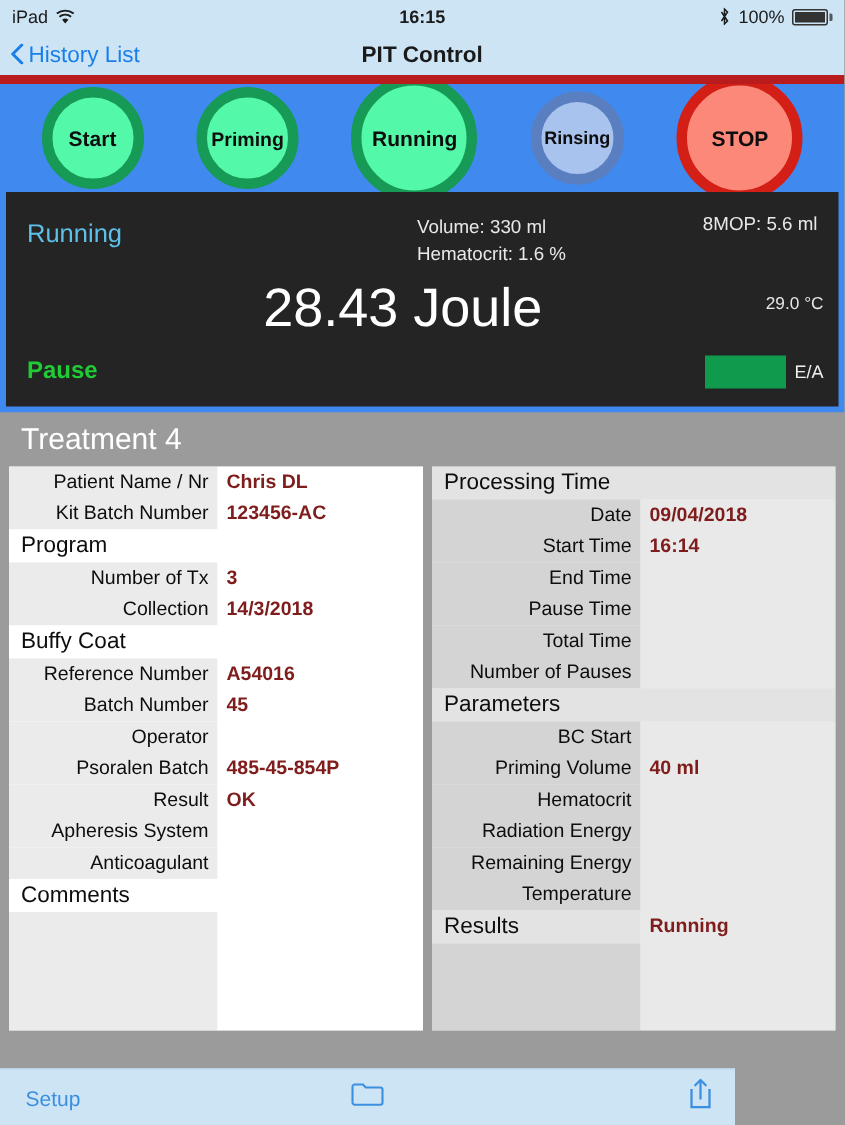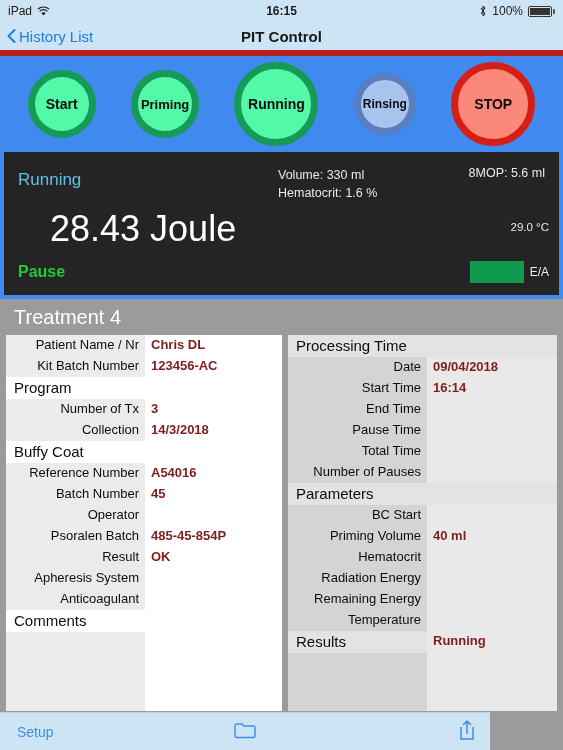--- a/index.html
+++ b/index.html
@@ -55,21 +55,21 @@
     width: 9px; height: 14px; display: block;
   }
   .nav-title {
     position: absolute; left: 0; right: 0; text-align: center;
     font-size: 15px; font-weight: bold; color: #1a1a1a;
     pointer-events: none;
   }
 
   
   .state-strip {
-    background: #4089ef; height: 96px;
+    background: #4089ef; height: 72px;
     display: flex; align-items: center; justify-content: space-around;
     padding: 0 10px;
   }
   .state-btn {
     border-radius: 50%;
     display: flex; align-items: center; justify-content: center;
     font-weight: bold; color: #0d0d0d; cursor: pointer;
     flex: none;
   }
   .s-start    { width: 68px; height: 68px; background: #53f9a9; border: 7px solid #169a55; font-size: 14px; }
@@ -95,22 +95,22 @@
   .tele-vol {
     position: absolute; left: 274px; top: 14px;
     font-size: 12.5px; color: #e8e8e8; line-height: 18px;
   }
   .tele-mop {
     position: absolute; right: 14px; top: 14px;
     font-size: 12.5px; color: #e8e8e8;
   }
   .tele-joule {
     position: absolute; left: 0; right: 0; top: 56px;
-    text-align: left; font-size: 36px; color: #ffffff;
-    letter-spacing: 0px; padding-right: 26px; margin-left: 46px;
+    text-align: center; font-size: 36px; color: #ffffff;
+    letter-spacing: 0px; padding-right: 26px;
   }
   .tele-temp {
     position: absolute; right: 10px; top: 69px;
     font-size: 11.5px; color: #e8e8e8;
   }
   .ea-row {
     position: absolute; right: 10px; bottom: 12px;
     display: flex; align-items: center; gap: 6px;
   }
   .ea-bar { width: 54px; height: 22px; background: #0f9a4e; }

